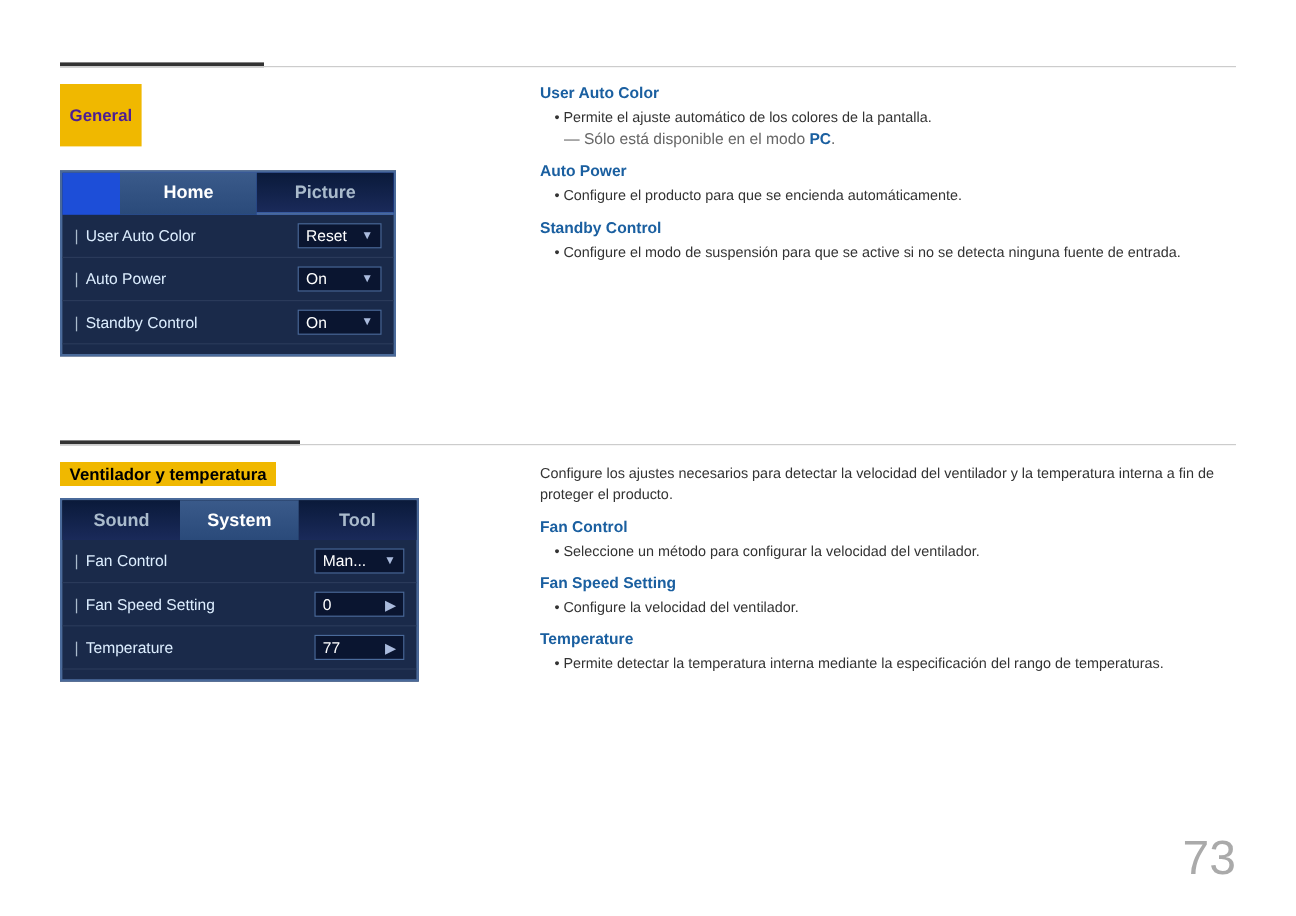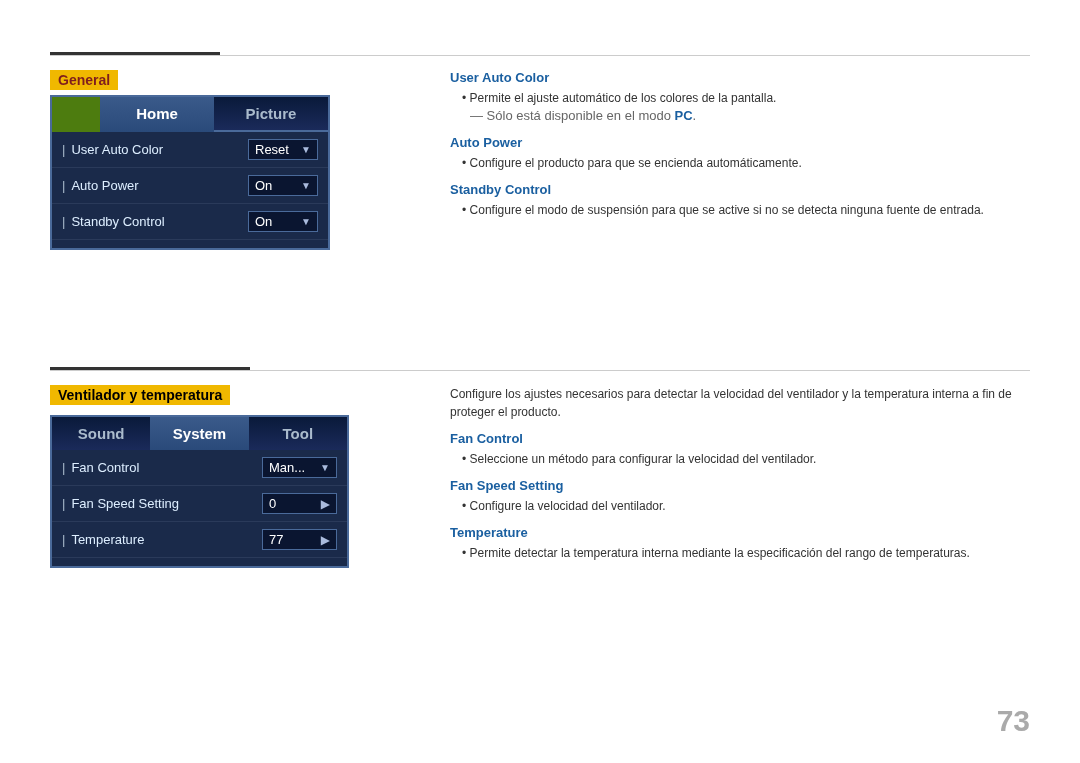--- a/index.html
+++ b/index.html
@@ -33,38 +33,38 @@
     
     .section-general {
       position: absolute;
       top: 70px;
       left: 50px;
       width: 420px;
     }
 
     .section-title-general {
       background: #f0b800;
-      color: #7f1d1d;
+      color: #4c1d95;
       font-weight: bold;
       font-size: 14px;
-      padding: 2px 8px;
+      padding: 18px 8px;
       display: inline-block;
-      margin-bottom: 5px;
+      margin-bottom: 20px;
     }
 
     .menu-box {
       background: #1a2a4a;
       border: 2px solid #4a6a9a;
       width: 280px;
       padding-bottom: 8px;
     }
 
     .menu-tabs {
       display: flex;
-      background: #4d7c0f;
+      background: #1d4ed8;
       padding-left: 48px;
     }
 
     .menu-tab {
       flex: 1;
       text-align: center;
       padding: 8px 0;
       font-size: 15px;
       font-weight: bold;
       color: #ffffff;
@@ -294,23 +294,23 @@
       font-size: 12px;
       line-height: 1.5;
       margin-bottom: 8px;
     }
 
     
     .page-number {
       position: absolute;
       bottom: 25px;
       right: 50px;
-      font-size: 30px;
+      font-size: 40px;
       color: #aaaaaa;
-      font-weight: 700;
+      font-weight: 400;
     }
   </style>
 </head>
 <body>
 
 <div class="top-line-accent"></div>
 <div class="top-line"></div>
 
 <div class="mid-line-accent"></div>
 <div class="mid-line"></div>

